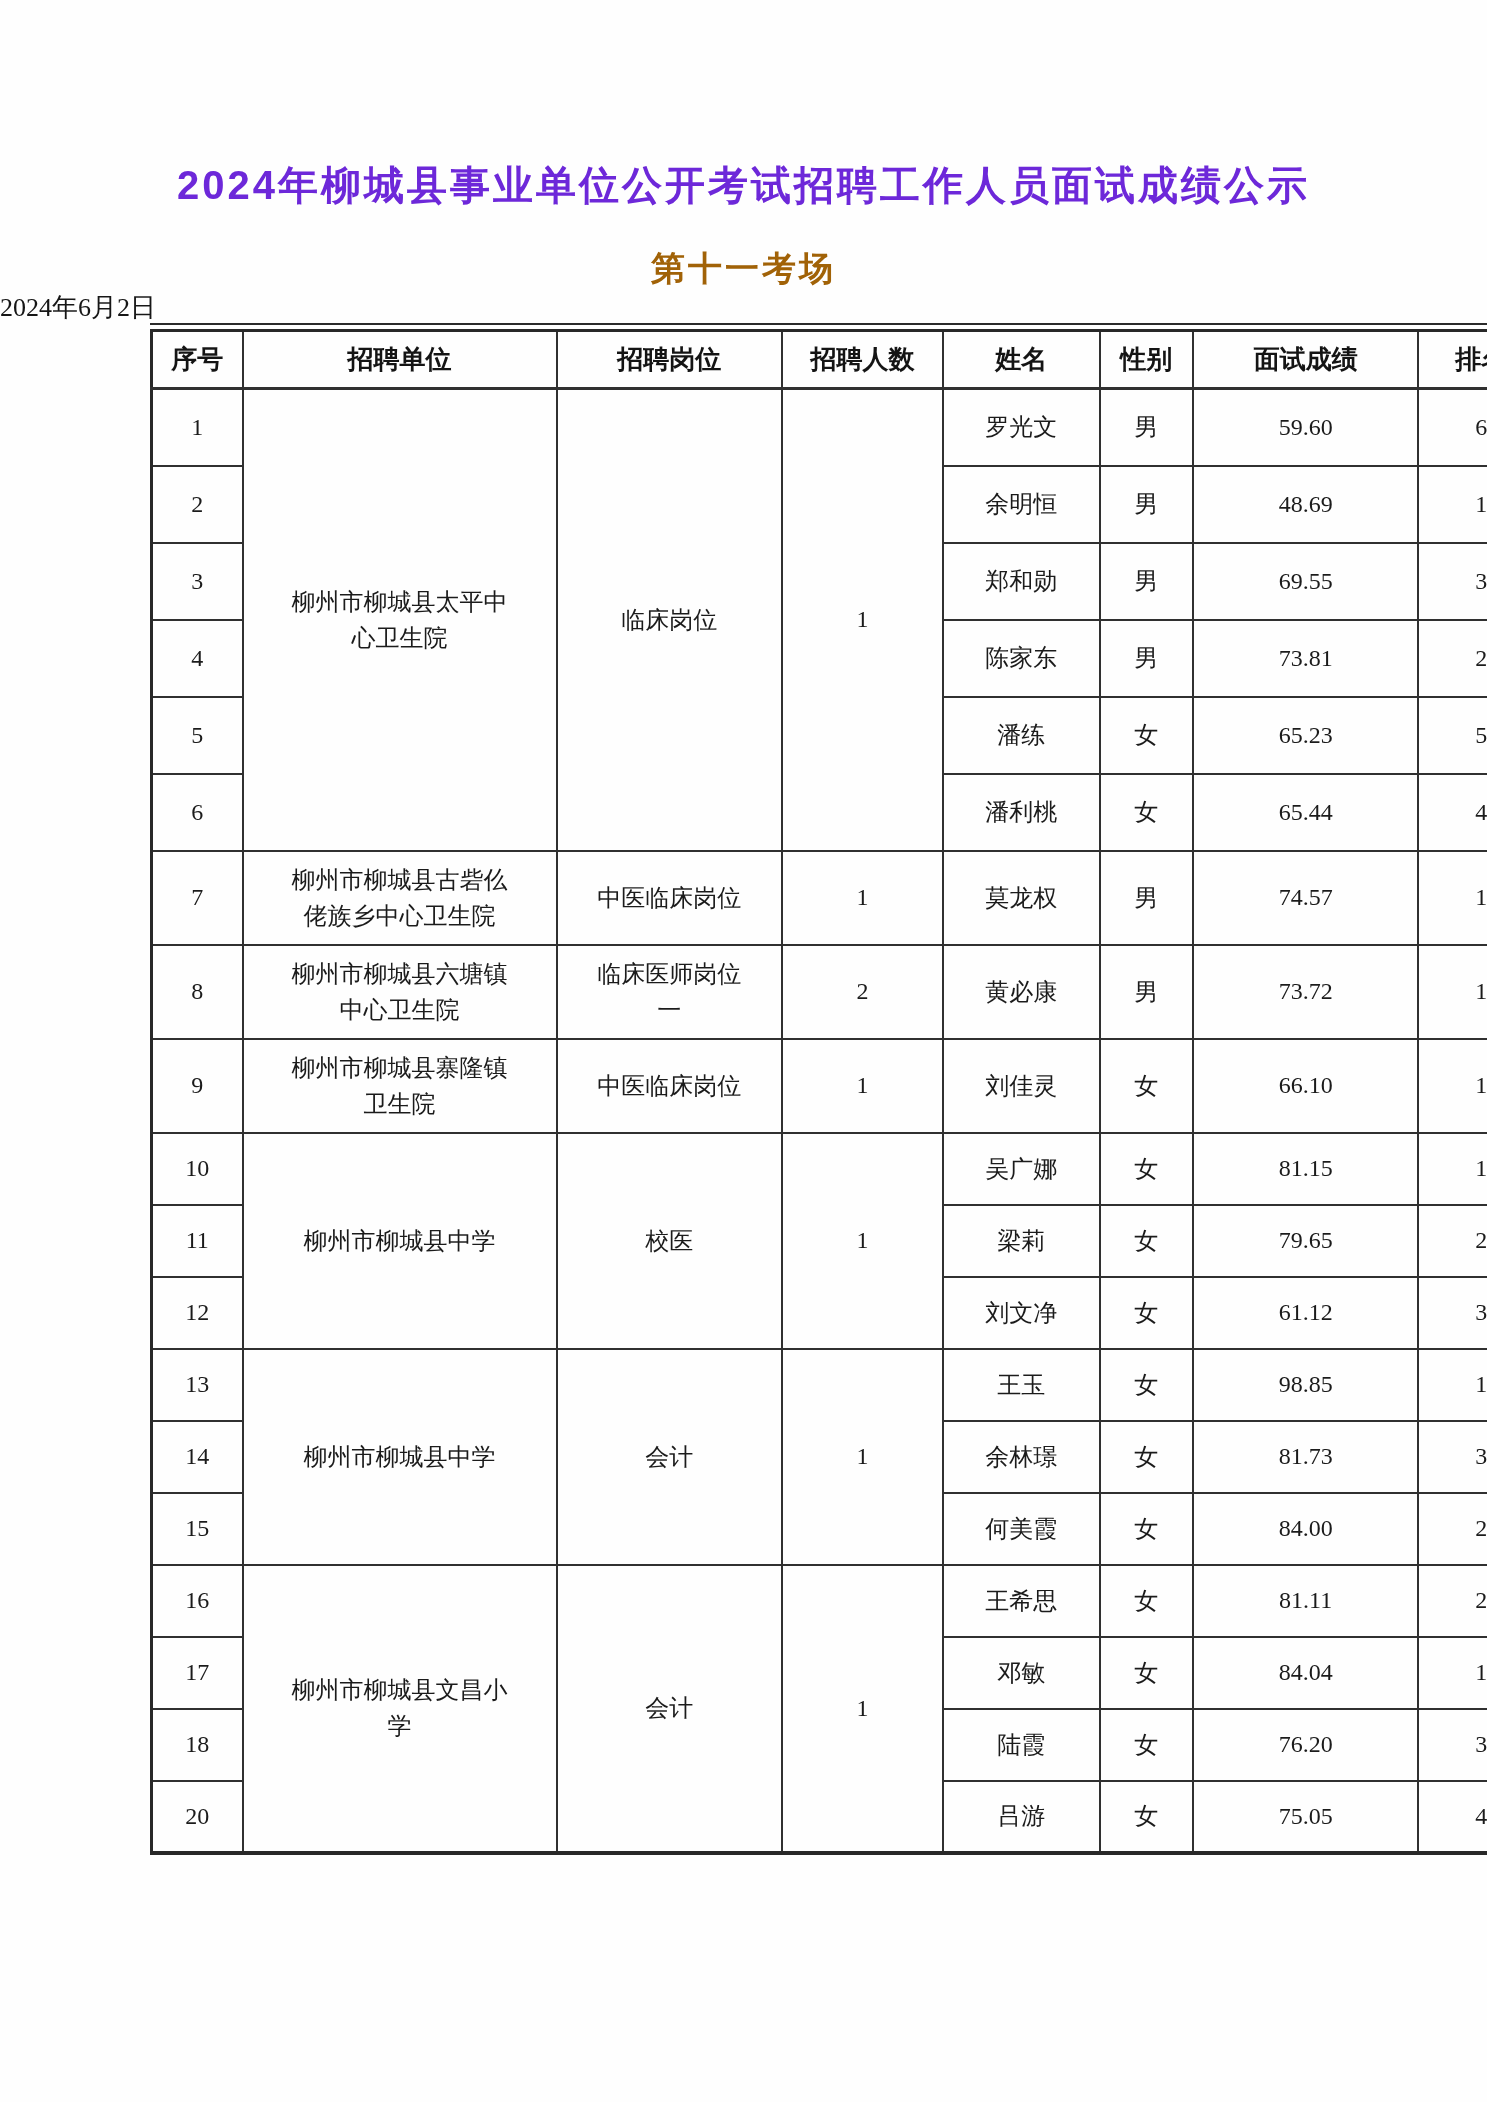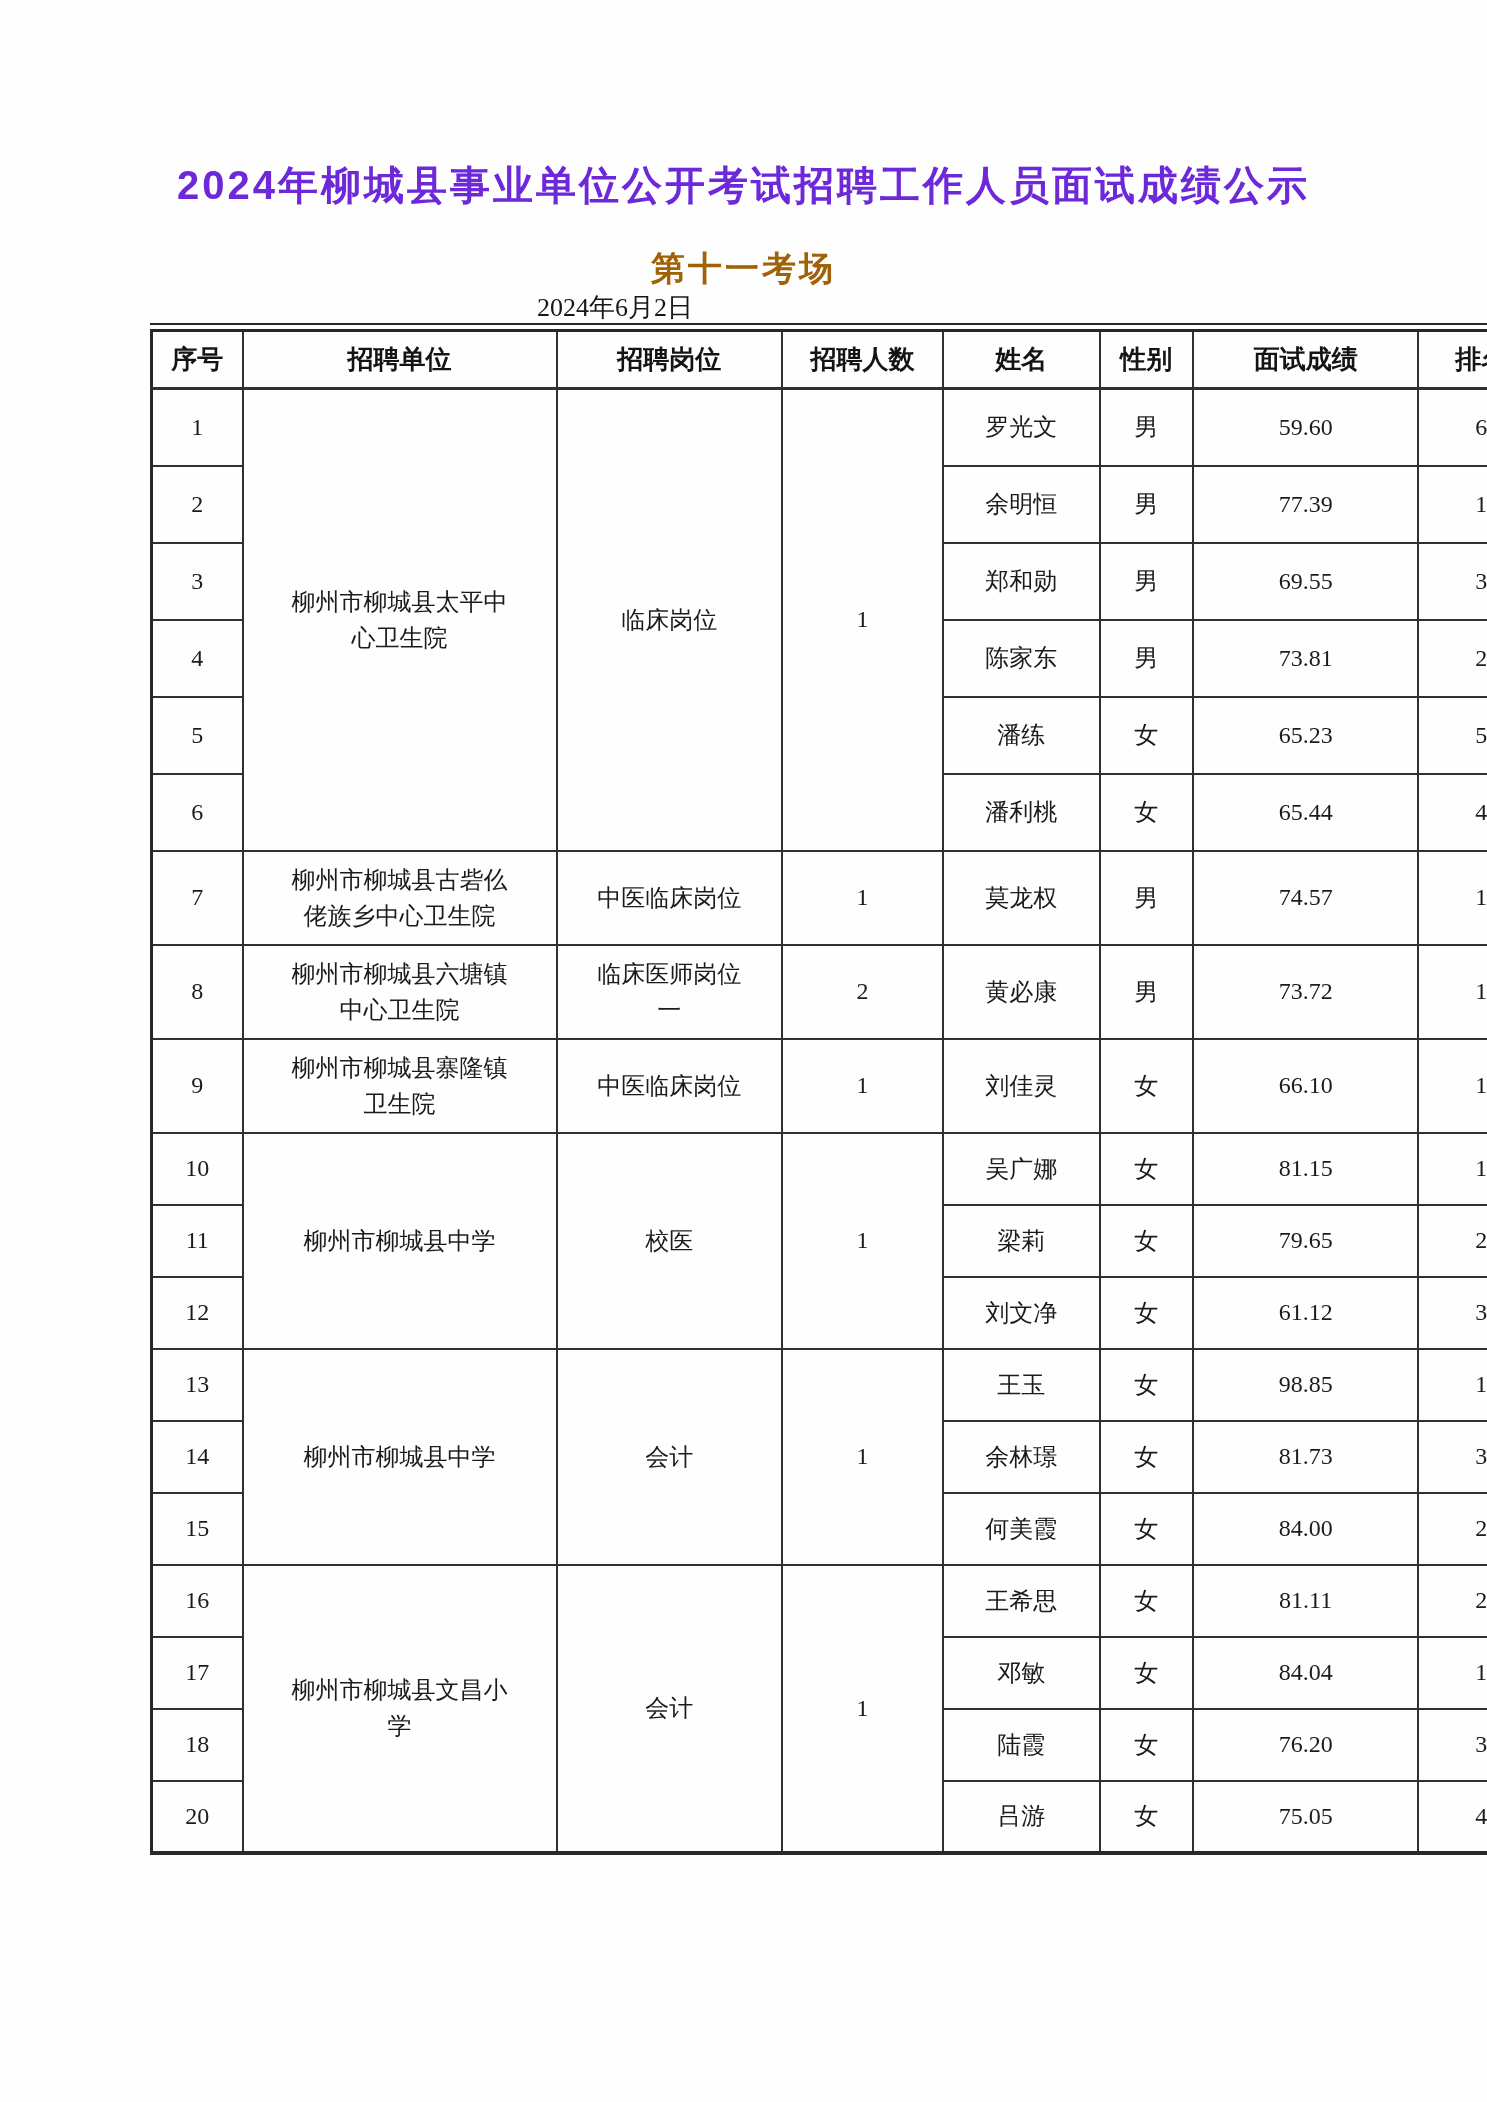--- a/index.html
+++ b/index.html
@@ -33,21 +33,21 @@
     font-family: "Liberation Sans", sans-serif;
     font-weight: 700;
     font-size: 34px;
     letter-spacing: 3px;
     color: #a16207;
   }
   .doc-date {
     position: absolute;
     top: 290px; left: 0;
     width: 1230px;
-    text-align: center;
+    text-align: left;
     font-size: 26px;
     color: #161616;
   }
   .table-wrap {
     position: absolute;
     left: 150px;
     top: 323px;
     width: 1396px;
     border-top: 2px solid #2a2a2a;   
     padding-top: 4px;
@@ -134,21 +134,21 @@
             <td rowspan="6">1</td>
             <td>罗光文</td>
             <td>男</td>
             <td>59.60</td>
             <td>6</td>
           </tr>
           <tr>
             <td>2</td>
             <td>余明恒</td>
             <td>男</td>
-            <td>77.39</td>
+            <td>48.69</td>
             <td>1</td>
           </tr>
           <tr>
             <td>3</td>
             <td>郑和勋</td>
             <td>男</td>
             <td>69.55</td>
             <td>3</td>
           </tr>
           <tr>

